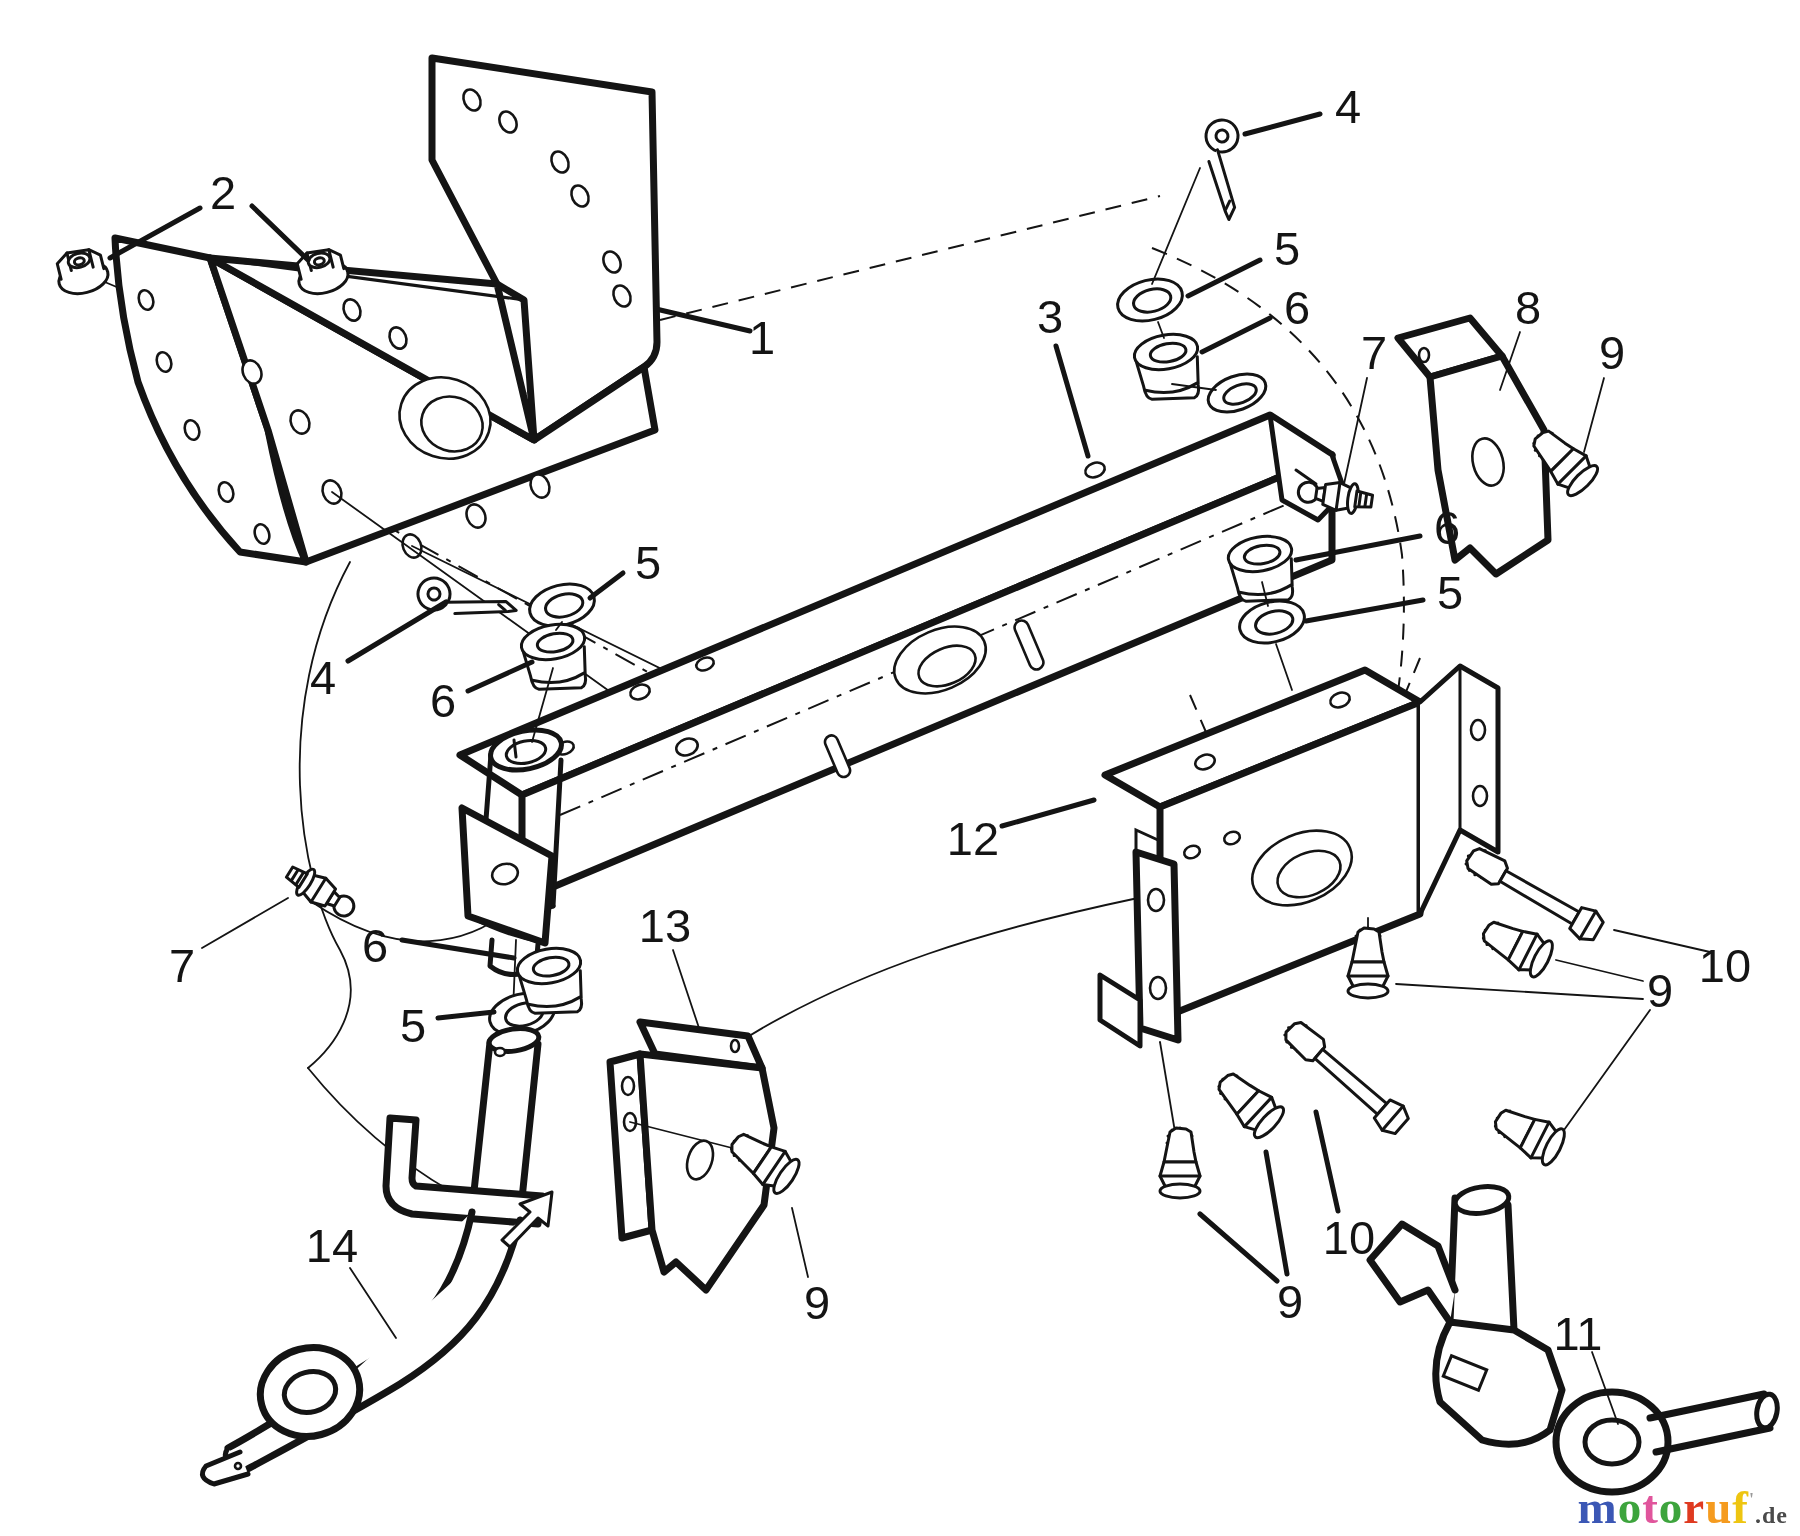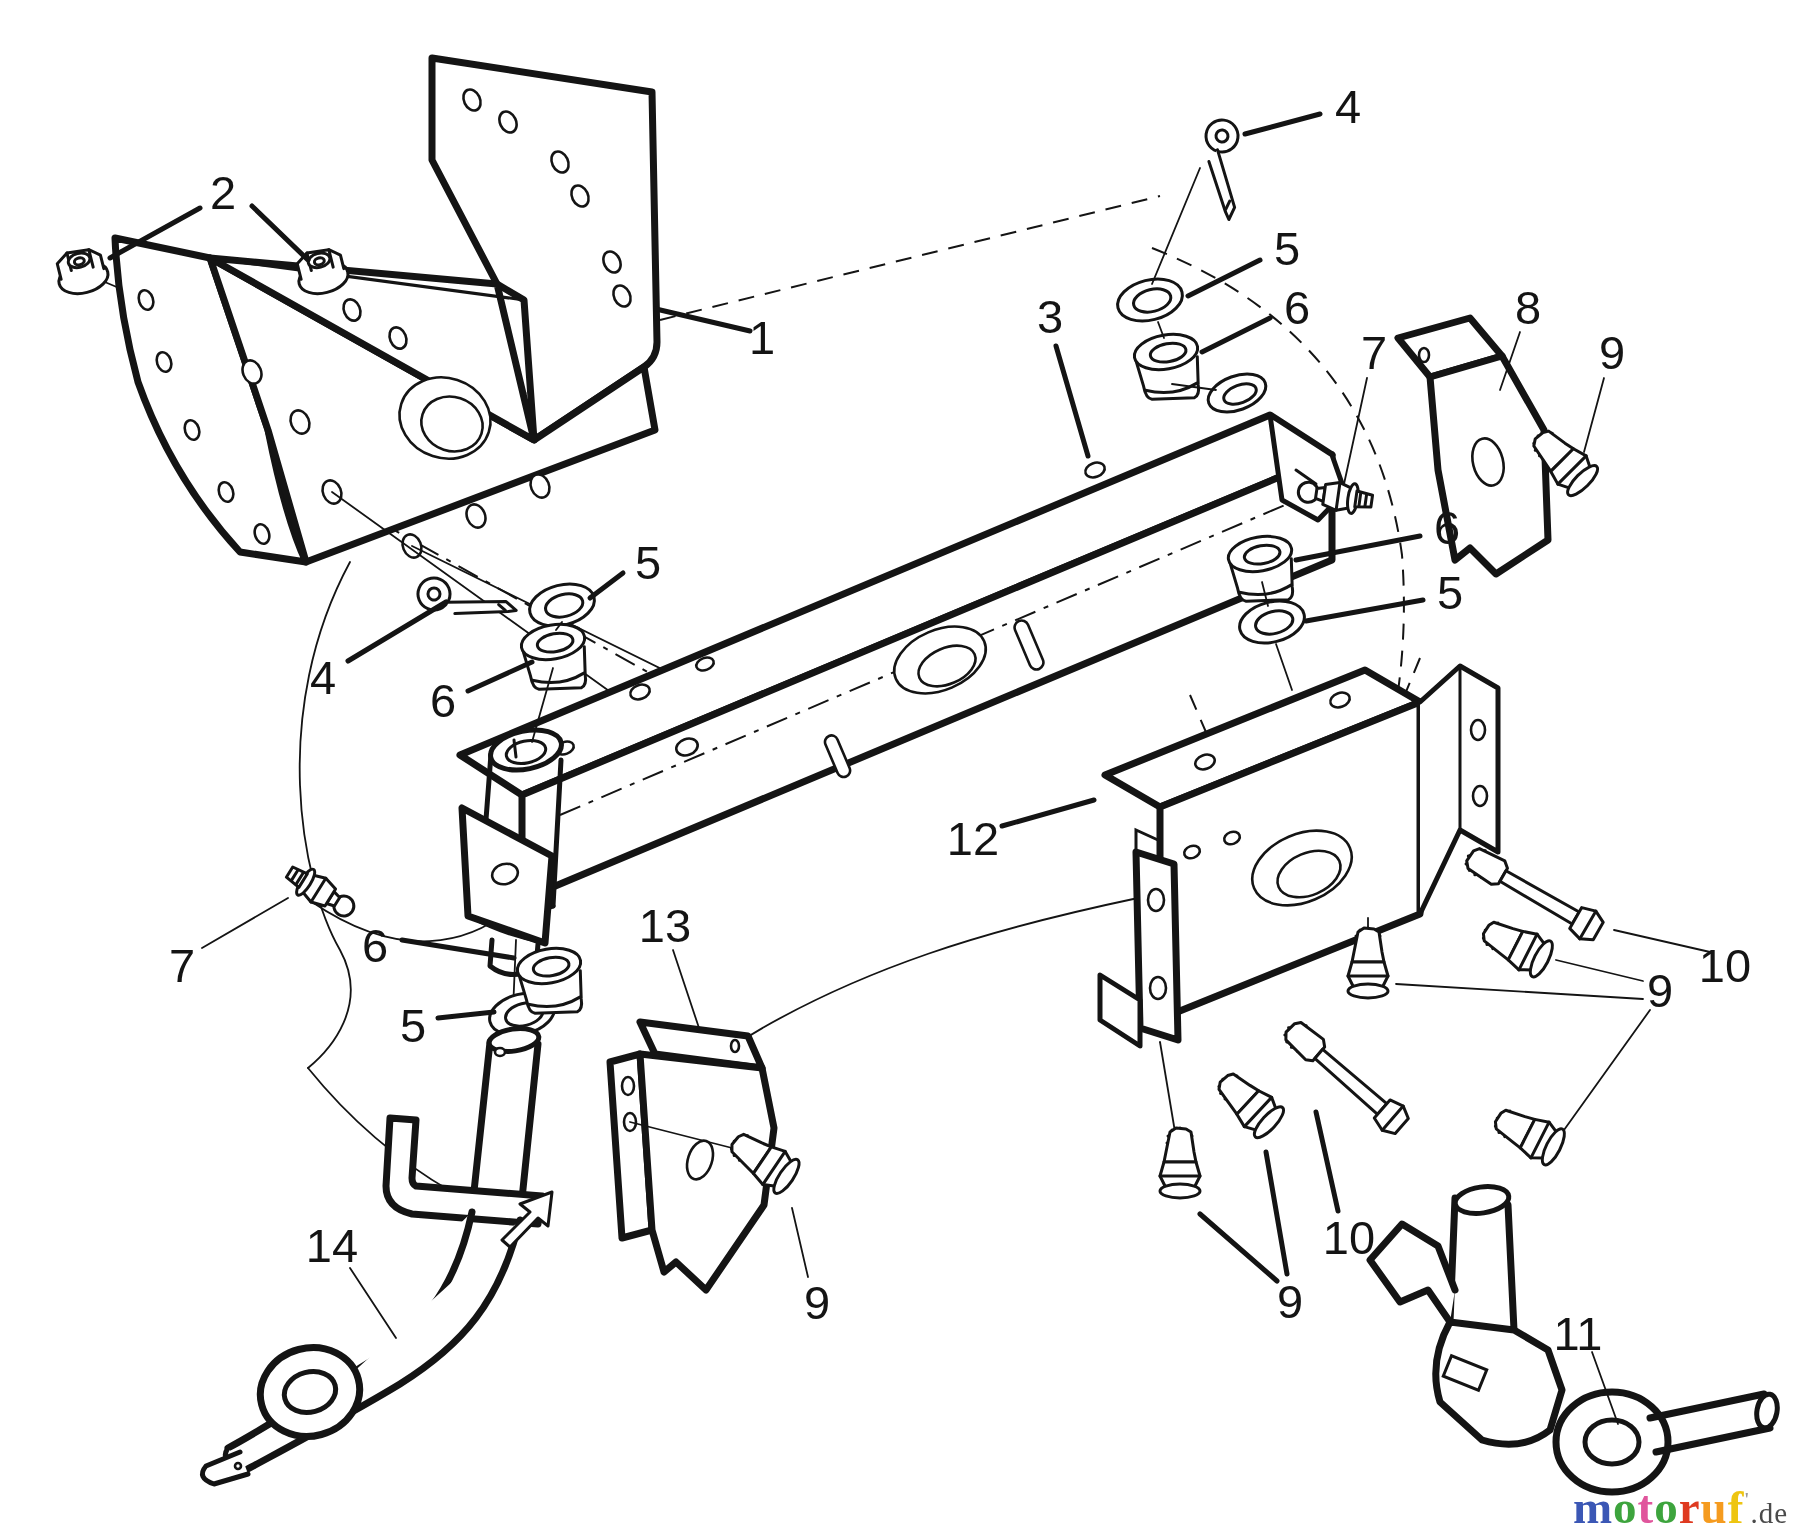--- a/index.html
+++ b/index.html
@@ -10,21 +10,21 @@
   .part-md{fill:#ffffff;stroke:#141414;stroke-width:5;stroke-linejoin:round;stroke-linecap:round;}
   .hw{fill:#ffffff;stroke:#141414;stroke-width:3;stroke-linejoin:round;stroke-linecap:round;}
   .detail{fill:none;stroke:#141414;stroke-width:3;stroke-linecap:round;}
   .hole{fill:#ffffff;stroke:#141414;stroke-width:2.6;}
   .thin{fill:none;stroke:#141414;stroke-width:1.8;stroke-linecap:round;}
   .dash{fill:none;stroke:#141414;stroke-width:2;stroke-dasharray:22 9 5 9;}
   .dash2{fill:none;stroke:#141414;stroke-width:2;stroke-dasharray:16 11;}
   .callout-text{font-family:"Liberation Sans",sans-serif;font-size:47px;fill:#141414;}
   #watermark{position:absolute;right:12px;bottom:2px;font-family:"Liberation Serif",serif;
              font-size:47px;font-weight:bold;letter-spacing:1px;}
-  #watermark .suffix{font-size:29px;font-weight:normal;}
+  #watermark .suffix{font-size:24px;font-weight:bold;}
   #watermark .tick{font-size:18px;color:#9a9a9a;vertical-align:super;}
 </style>
 </head>
 <body>
 
 <div id="page">
 <svg width="1800" height="1536" viewBox="0 0 1800 1536">
 
   <defs>
     <g id="sym-washer">

